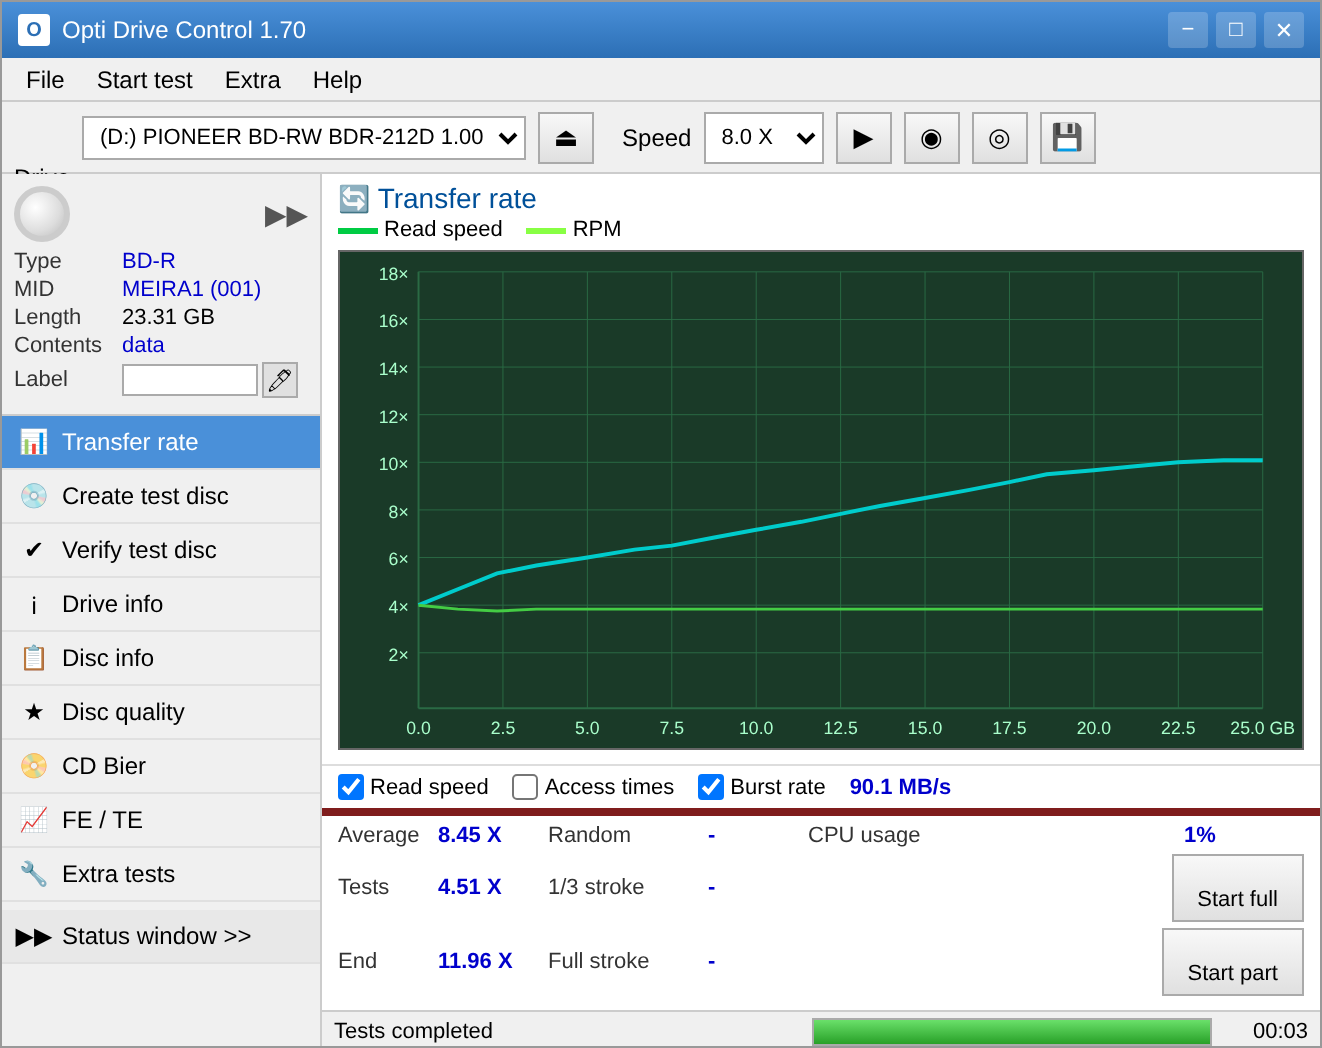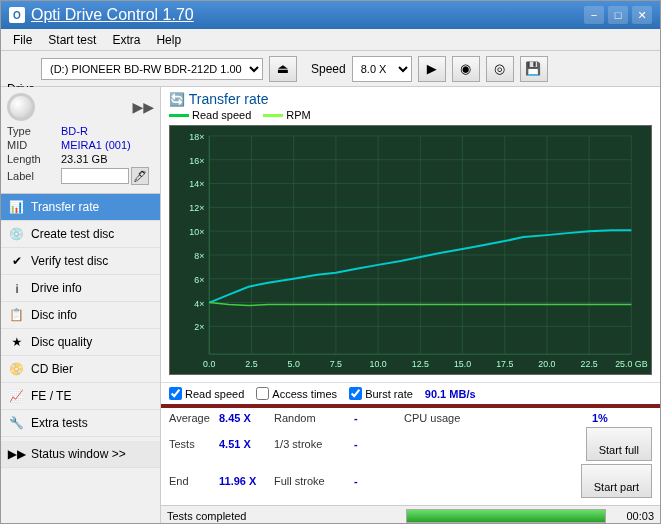--- a/index.html
+++ b/index.html
@@ -24,21 +24,21 @@
     }
     #titlebar .title-icon {
       width: 16px; height: 16px; margin-right: 6px;
       background: #fff;
       border-radius: 2px;
       font-size: 10px;
       display: flex; align-items: center; justify-content: center;
       color: #2c6fb5;
       font-weight: bold;
     }
-    #titlebar .title-text { flex: 1; font-size: 16px; font-weight: 500; text-decoration: underline; }
+    #titlebar .title-text { flex: 1; font-size: 12px; font-weight: 500; }
     #titlebar .win-controls { display: flex; gap: 4px; }
     #titlebar .win-btn {
       width: 20px; height: 18px;
       background: rgba(255,255,255,0.2);
       border: none; color: white; cursor: pointer;
       font-size: 11px; display: flex; align-items: center; justify-content: center;
       border-radius: 2px;
     }
 
     
@@ -342,20 +342,24 @@
         <span class="lbl">Type</span>
         <span class="val">BD-R</span>
       </div>
       <div class="disc-row">
         <span class="lbl">MID</span>
         <span class="val">MEIRA1 (001)</span>
       </div>
       <div class="disc-row">
         <span class="lbl">Length</span>
         <span class="val dark">23.31 GB</span>
+      </div>
+      <div class="disc-row">
+        <span class="lbl">Contents</span>
+        <span class="val">data</span>
       </div>
       <div class="disc-row">
         <span class="lbl">Label</span>
         <input class="label-input" type="text" style="">
         <button class="label-btn">🖊</button>
       </div>
     </div>
 
     <div id="nav">
       <div class="nav-item active">

